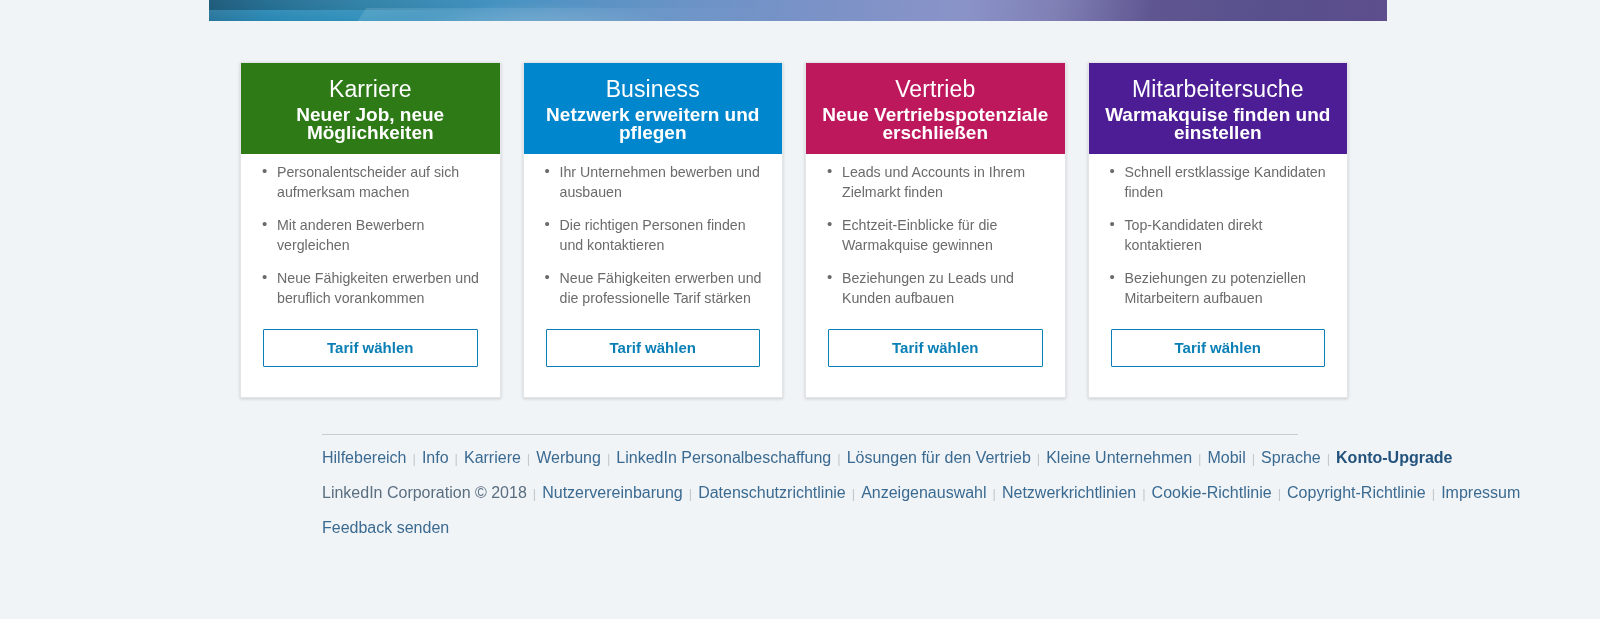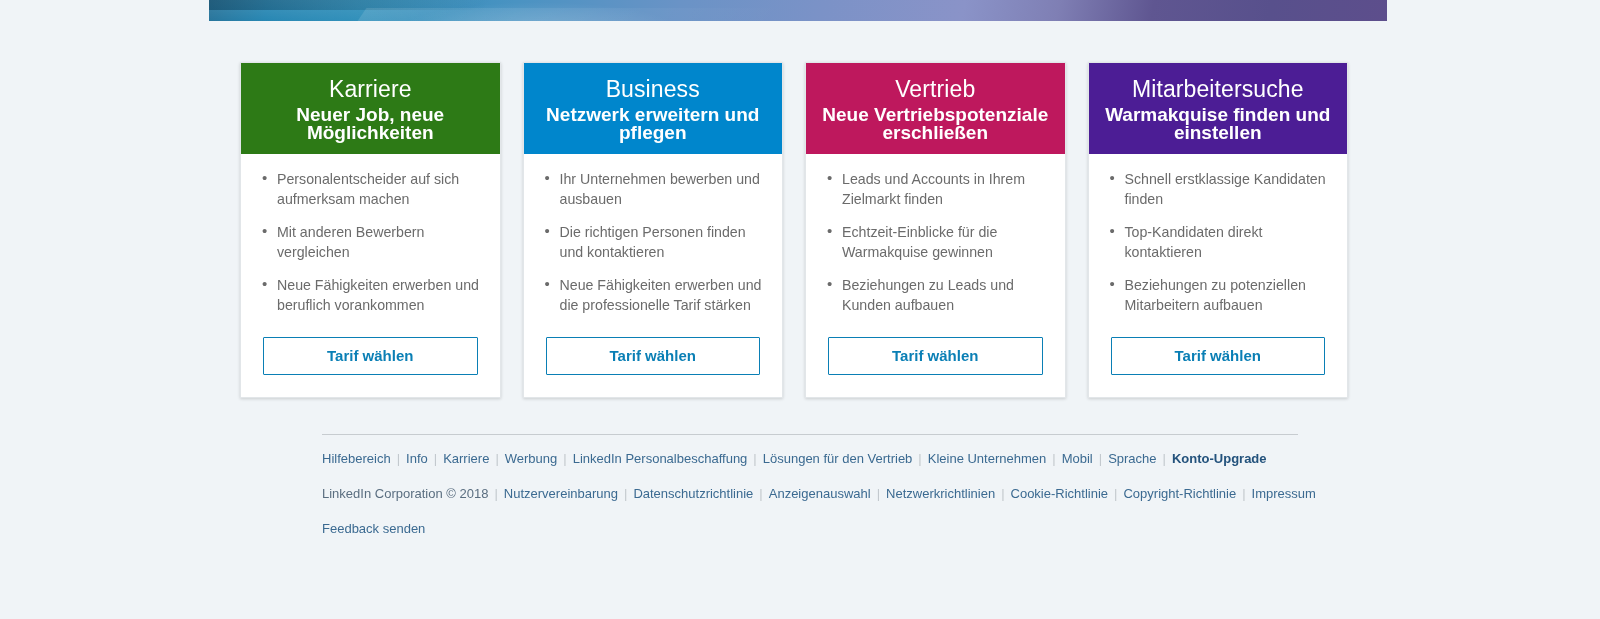--- a/index.html
+++ b/index.html
@@ -84,21 +84,21 @@
     letter-spacing: 0.1px;
   }
   .card-subtitle {
     font-size: 19px;
     font-weight: bold;
     line-height: 18px;
     margin-top: 3px;
   }
   .card-body {
     flex: 1;
-    padding: 15px 16px 0 14px;
+    padding: 8px 16px 0 14px;
   }
   .feature-list {
     margin: 0;
     padding: 0 0 0 22px;
     list-style: none;
   }
   .feature-list li {
     position: relative;
     color: #6b6b6b;
     font-size: 14.2px;
@@ -107,21 +107,21 @@
   }
   .feature-list li::before {
     content: "•";
     position: absolute;
     left: -15px;
     top: -1px;
     color: #6b6b6b;
     font-size: 15px;
   }
   .card-foot {
-    padding: 5px 22px 22px 22px;
+    padding: 5px 22px 30px 22px;
   }
   .choose-btn {
     display: block;
     width: 100%;
     box-sizing: border-box;
     background: #ffffff;
     border: 1px solid #0a7fb5;
     color: #0a7fb5;
     font-family: "Liberation Sans", sans-serif;
     font-size: 15px;
@@ -144,21 +144,21 @@
     width: 976px;
   }
   .footer-row {
     margin-top: 0;
     padding-top: 11px;
     line-height: 23px;
     white-space: nowrap;
   }
   .footer-link {
     color: #3b6a91;
-    font-size: 13px;
+    font-size: 16px;
     text-decoration: none;
     cursor: pointer;
   }
   .footer-link.bold { font-weight: bold; color: #23527c; }
   .footer-link.plain { color: #5a6e80; cursor: default; }
   .footer-sep {
     color: #c2c8cd;
     font-size: 13px;
     padding: 0 6px;
   }

